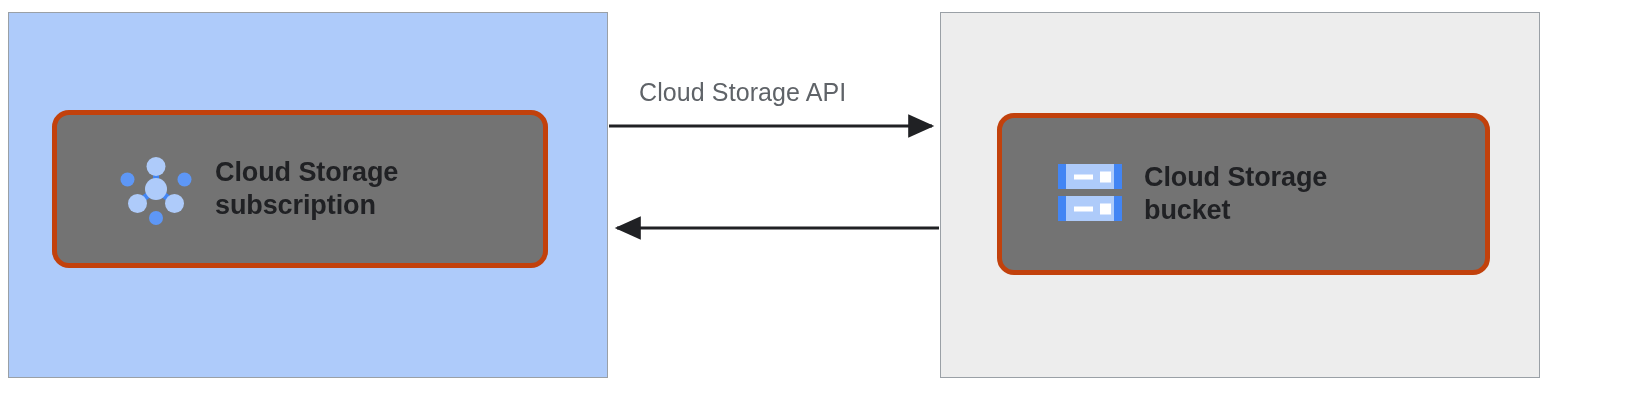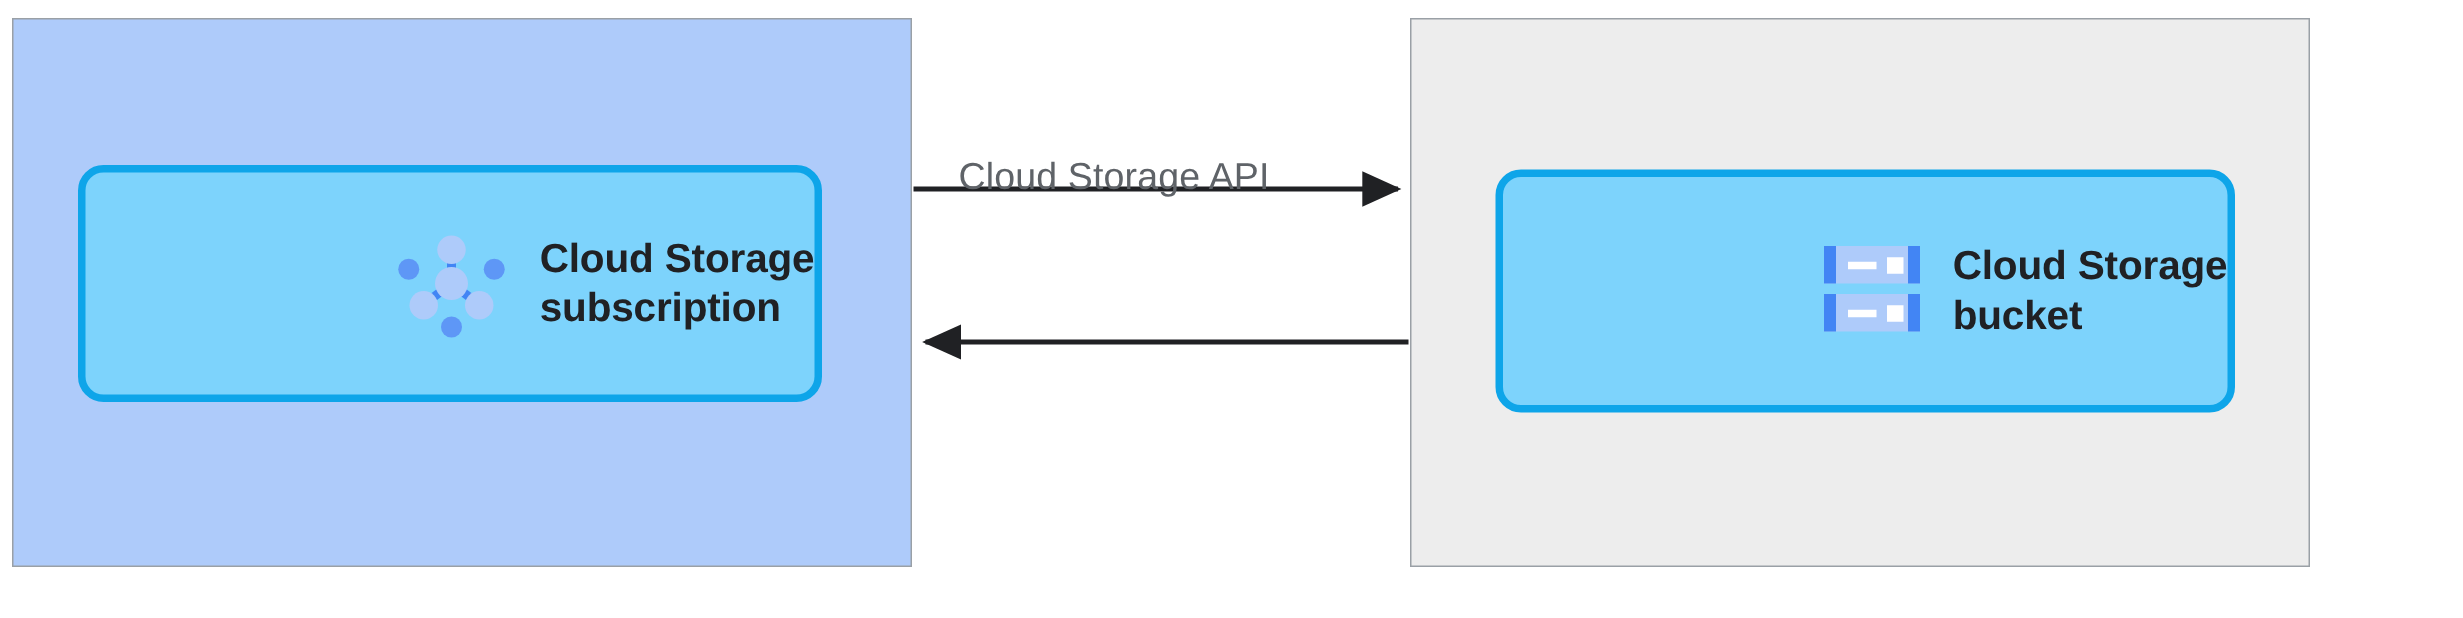--- a/index.html
+++ b/index.html
@@ -39,26 +39,25 @@
     top: 12px;
     width: 600px;
     height: 366px;
     background: #ededed;
   }
 
   
   .card {
     position: absolute;
     box-sizing: border-box;
-    background: #7dd3fc;
-    border: 5px solid #0ea5e9;
+    background: #737373;
+    border: 5px solid #c2410c;
     border-radius: 17px;
     display: flex;
     align-items: center;
-    justify-content: flex-end;
   }
   #card-subscription {
     left: 52px;
     top: 110px;
     width: 496px;
     height: 158px;
     padding-left: 62px;
   }
   #card-bucket {
     left: 997px;
@@ -95,21 +94,20 @@
     pointer-events: none;
     overflow: visible;
   }
 
   .edge-label {
     position: absolute;
     font-size: 25px;
     color: #5f6368;
     white-space: nowrap;
     letter-spacing: 0.1px;
-    margin-top: 26px;
   }
   #label-request {
     left: 639px;
     top: 78px;
   }
   #label-response {
     left: 638px;
     top: 248px;
   }
 </style>

